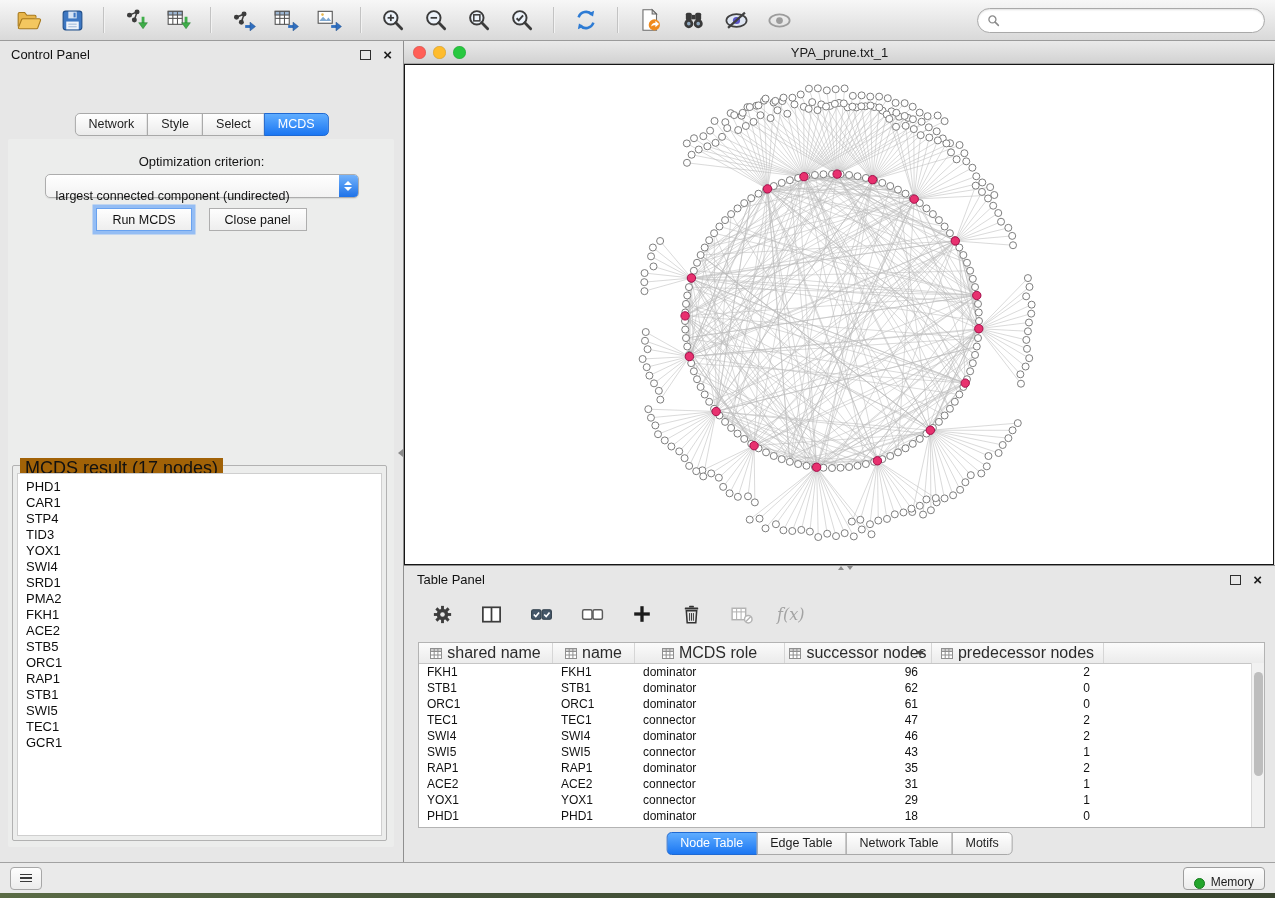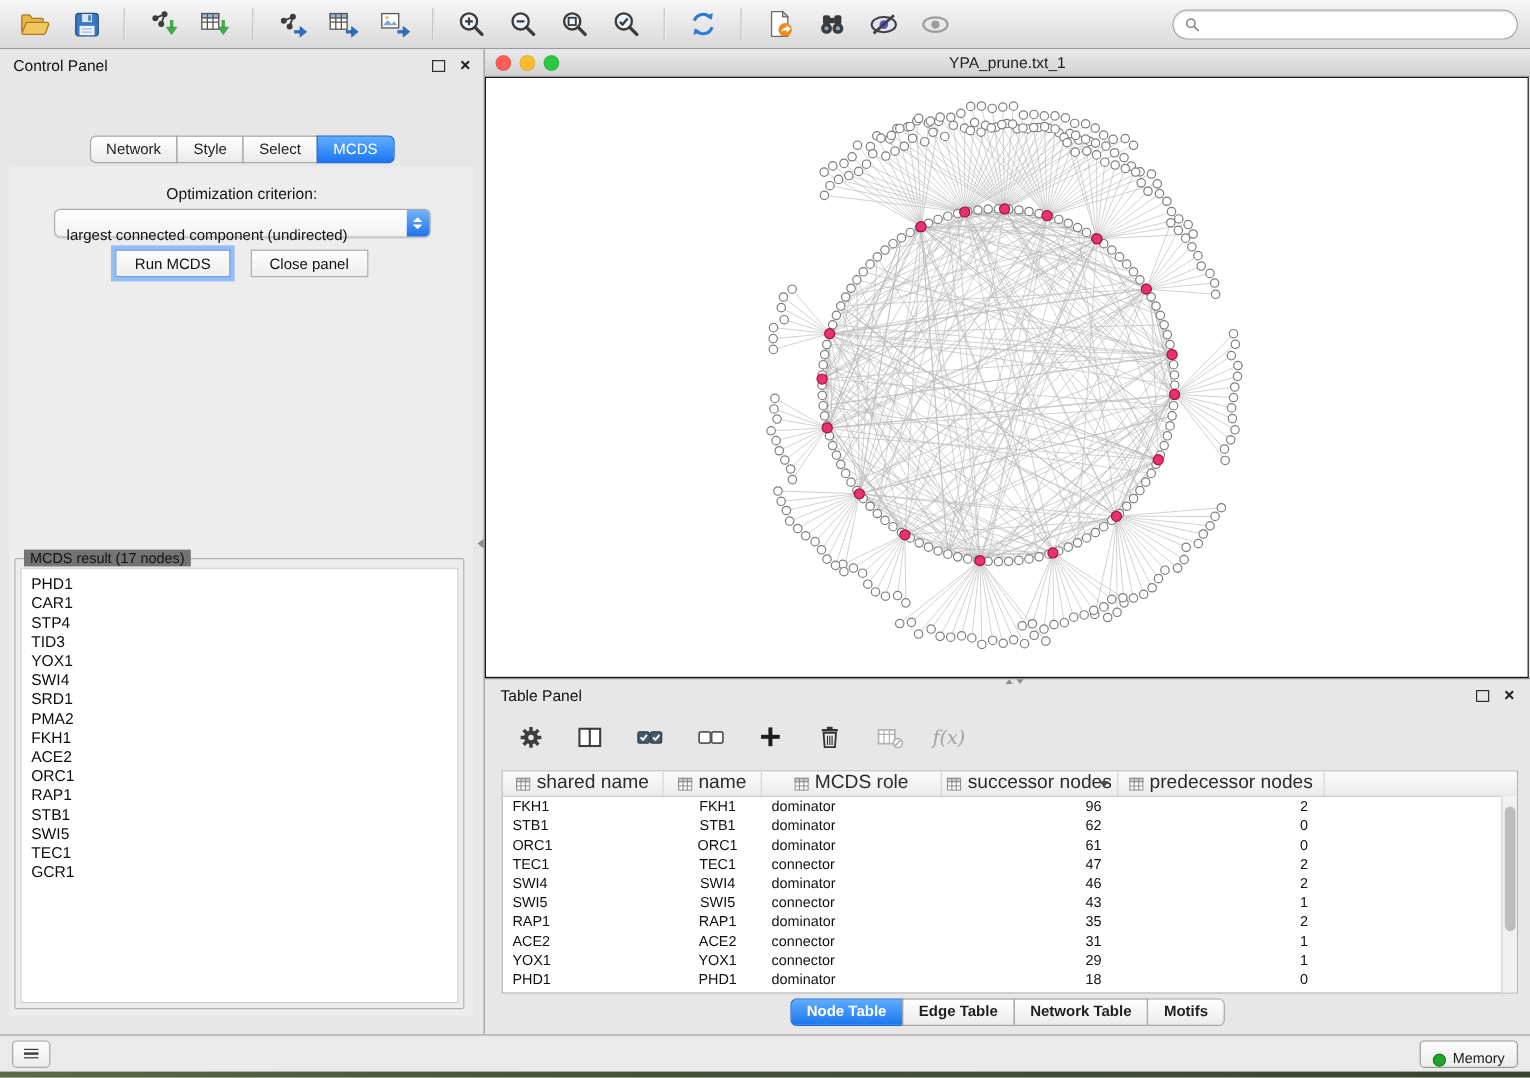--- a/index.html
+++ b/index.html
@@ -38,21 +38,21 @@
   .mac-select .sel-text{font-size:12.5px;color:#111;padding-left:10px;flex:1;white-space:nowrap;overflow:hidden;margin-top:20px;}
   .stepper{width:19px;height:22px;margin:0;border-radius:0 4px 4px 0;background:linear-gradient(#74b3fb,#1e72e8);
     display:flex;flex-direction:column;align-items:center;justify-content:center;gap:2px;}
   .chev-up{width:0;height:0;border-left:4px solid transparent;border-right:4px solid transparent;border-bottom:4.5px solid #fff;}
   .chev-dn{width:0;height:0;border-left:4px solid transparent;border-right:4px solid transparent;border-top:4.5px solid #fff;}
   .cp-buttons{position:absolute;top:167px;left:0;right:0;display:flex;justify-content:center;gap:17px;}
   .mac-btn{height:23px;padding:0 15px;background:linear-gradient(#fefefe,#eeeeee);border:1px solid #aeaeae;
     border-radius:0;font-size:12.5px;color:#111;font-family:"Liberation Sans",sans-serif;}
   .focus-ring{box-shadow:0 0 0 3.5px rgba(77,149,251,.55);border-color:#69a2ef;}
   .fieldset{position:absolute;left:12px;top:424px;width:373px;height:374px;border:1px solid #b2b2b2;border-radius:2px;}
-  .fieldset .legend{position:absolute;top:-8px;left:7px;background:#737373;padding:0 5px;font-size:12px;color:#111;}
+  .fieldset .legend{position:absolute;top:-8px;left:7px;background:#a16207;padding:0 5px;font-size:18px;color:#111;}
   .fieldset .inner{position:absolute;left:4px;right:4px;top:7px;bottom:4px;background:#fff;border:1px solid #cfcfcf;overflow:hidden;}
   .mcds-item{height:16px;line-height:16px;font-size:13px;padding-left:8px;color:#0d0d0d;}
   .mcds-list{padding-top:5px;}
 
   
   .network-window{position:absolute;left:404px;top:41px;width:871px;height:524px;}
   .nw-titlebar{position:absolute;left:0;top:0;right:0;height:23px;background:linear-gradient(#eaeaea,#d2d2d2);
     border-bottom:1px solid #a5a5a5;display:flex;align-items:center;padding:0 9px;box-sizing:border-box;}
   .traffic{display:flex;gap:7px;}
   .light{width:13px;height:13px;border-radius:50%;box-shadow:inset 0 0 1px rgba(0,0,0,.4);}
@@ -63,27 +63,27 @@
   
   .table-panel{position:absolute;left:404px;top:565px;width:871px;height:297px;box-sizing:border-box;
     background:#e7e7e7;border-top:1px solid #8c8c8c;}
   .tp-toolbar{position:absolute;left:12px;right:12px;top:28px;height:40px;display:flex;align-items:center;gap:21px;padding:0 12px;}
   .tp-table{position:absolute;left:14px;right:10px;top:76px;bottom:34px;background:#fff;border:1px solid #b3b3b3;box-sizing:border-box;}
   .thead{display:flex;height:20px;background:linear-gradient(#fbfbfb,#ebebeb);border-bottom:1px solid #c6c6c6;}
   .hcell{box-sizing:border-box;display:flex;align-items:center;justify-content:center;gap:5px;
     font-size:16px;color:#2c2c2c;border-right:1px solid #d6d6d6;position:relative;}
   .tcell{box-sizing:border-box;overflow:hidden;white-space:nowrap;}
   .trow{display:flex;height:16px;line-height:16px;font-size:12px;color:#111;}
-  .col0{width:134px;}.col1{width:82px;text-align:center;}.col2{width:150px;}.col3{width:147px;}.col4{width:172px;}.colf{flex:1;border-right:none;}
+  .col0{width:134px;}.col1{width:82px;}.col2{width:150px;}.col3{width:147px;}.col4{width:172px;}.colf{flex:1;border-right:none;}
   .trow .col0,.trow .col1,.trow .col2{padding-left:8px;}
   .trow .col3,.trow .col4{text-align:right;padding-right:14px;}
   .sort-caret{position:absolute;right:7px;width:0;height:0;border-left:4.5px solid transparent;border-right:4.5px solid transparent;border-top:5px solid #4a4a4a;}
   .vscroll{position:absolute;right:0;top:20px;bottom:0;width:12px;background:#f1f1f1;border-left:1px solid #d8d8d8;}
   .vthumb{position:absolute;left:1.5px;right:1.5px;top:9px;height:104px;background:#bdbdbd;border-radius:5px;}
-  .tp-tabs{position:absolute;bottom:7px;left:50%;transform:translateX(-50%);font-weight:bold;}
+  .tp-tabs{position:absolute;bottom:7px;left:50%;transform:translateX(-50%);}
 
   
   .status-bar{position:absolute;left:0;top:862px;width:100%;height:31px;box-sizing:border-box;background:#eaeaea;
     border-top:1px solid #a2a2a2;display:flex;align-items:center;padding:0 10px;}
   .list-btn{width:30px;height:21px;border:1px solid #a7a7a7;border-radius:4px;background:linear-gradient(#fdfdfd,#ececec);
     display:flex;flex-direction:column;align-items:center;justify-content:center;gap:2px;}
   .list-btn i{display:block;width:12px;height:1.6px;background:#3a3a3a;}
   .memory-btn{margin-left:auto;height:21px;border:1px solid #9d9d9d;border-radius:4px;background:linear-gradient(#fcfcfc,#ececec);
     display:flex;align-items:flex-end;gap:6px;padding:0 10px;font-size:12px;color:#1c1c1c;}
   .green-dot{width:11px;height:11px;border-radius:50%;background:#23a52c;border:1px solid #157a1d;box-sizing:border-box;}
@@ -291,20 +291,21 @@
             <div class="mcds-item">PHD1</div>
             <div class="mcds-item">CAR1</div>
             <div class="mcds-item">STP4</div>
             <div class="mcds-item">TID3</div>
             <div class="mcds-item">YOX1</div>
             <div class="mcds-item">SWI4</div>
             <div class="mcds-item">SRD1</div>
             <div class="mcds-item">PMA2</div>
             <div class="mcds-item">FKH1</div>
             <div class="mcds-item">ACE2</div>
+            <div class="mcds-item">STB5</div>
             <div class="mcds-item">ORC1</div>
             <div class="mcds-item">RAP1</div>
             <div class="mcds-item">STB1</div>
             <div class="mcds-item">SWI5</div>
             <div class="mcds-item">TEC1</div>
             <div class="mcds-item">GCR1</div>
           </div>
       </div>
     </div>
   </div>

